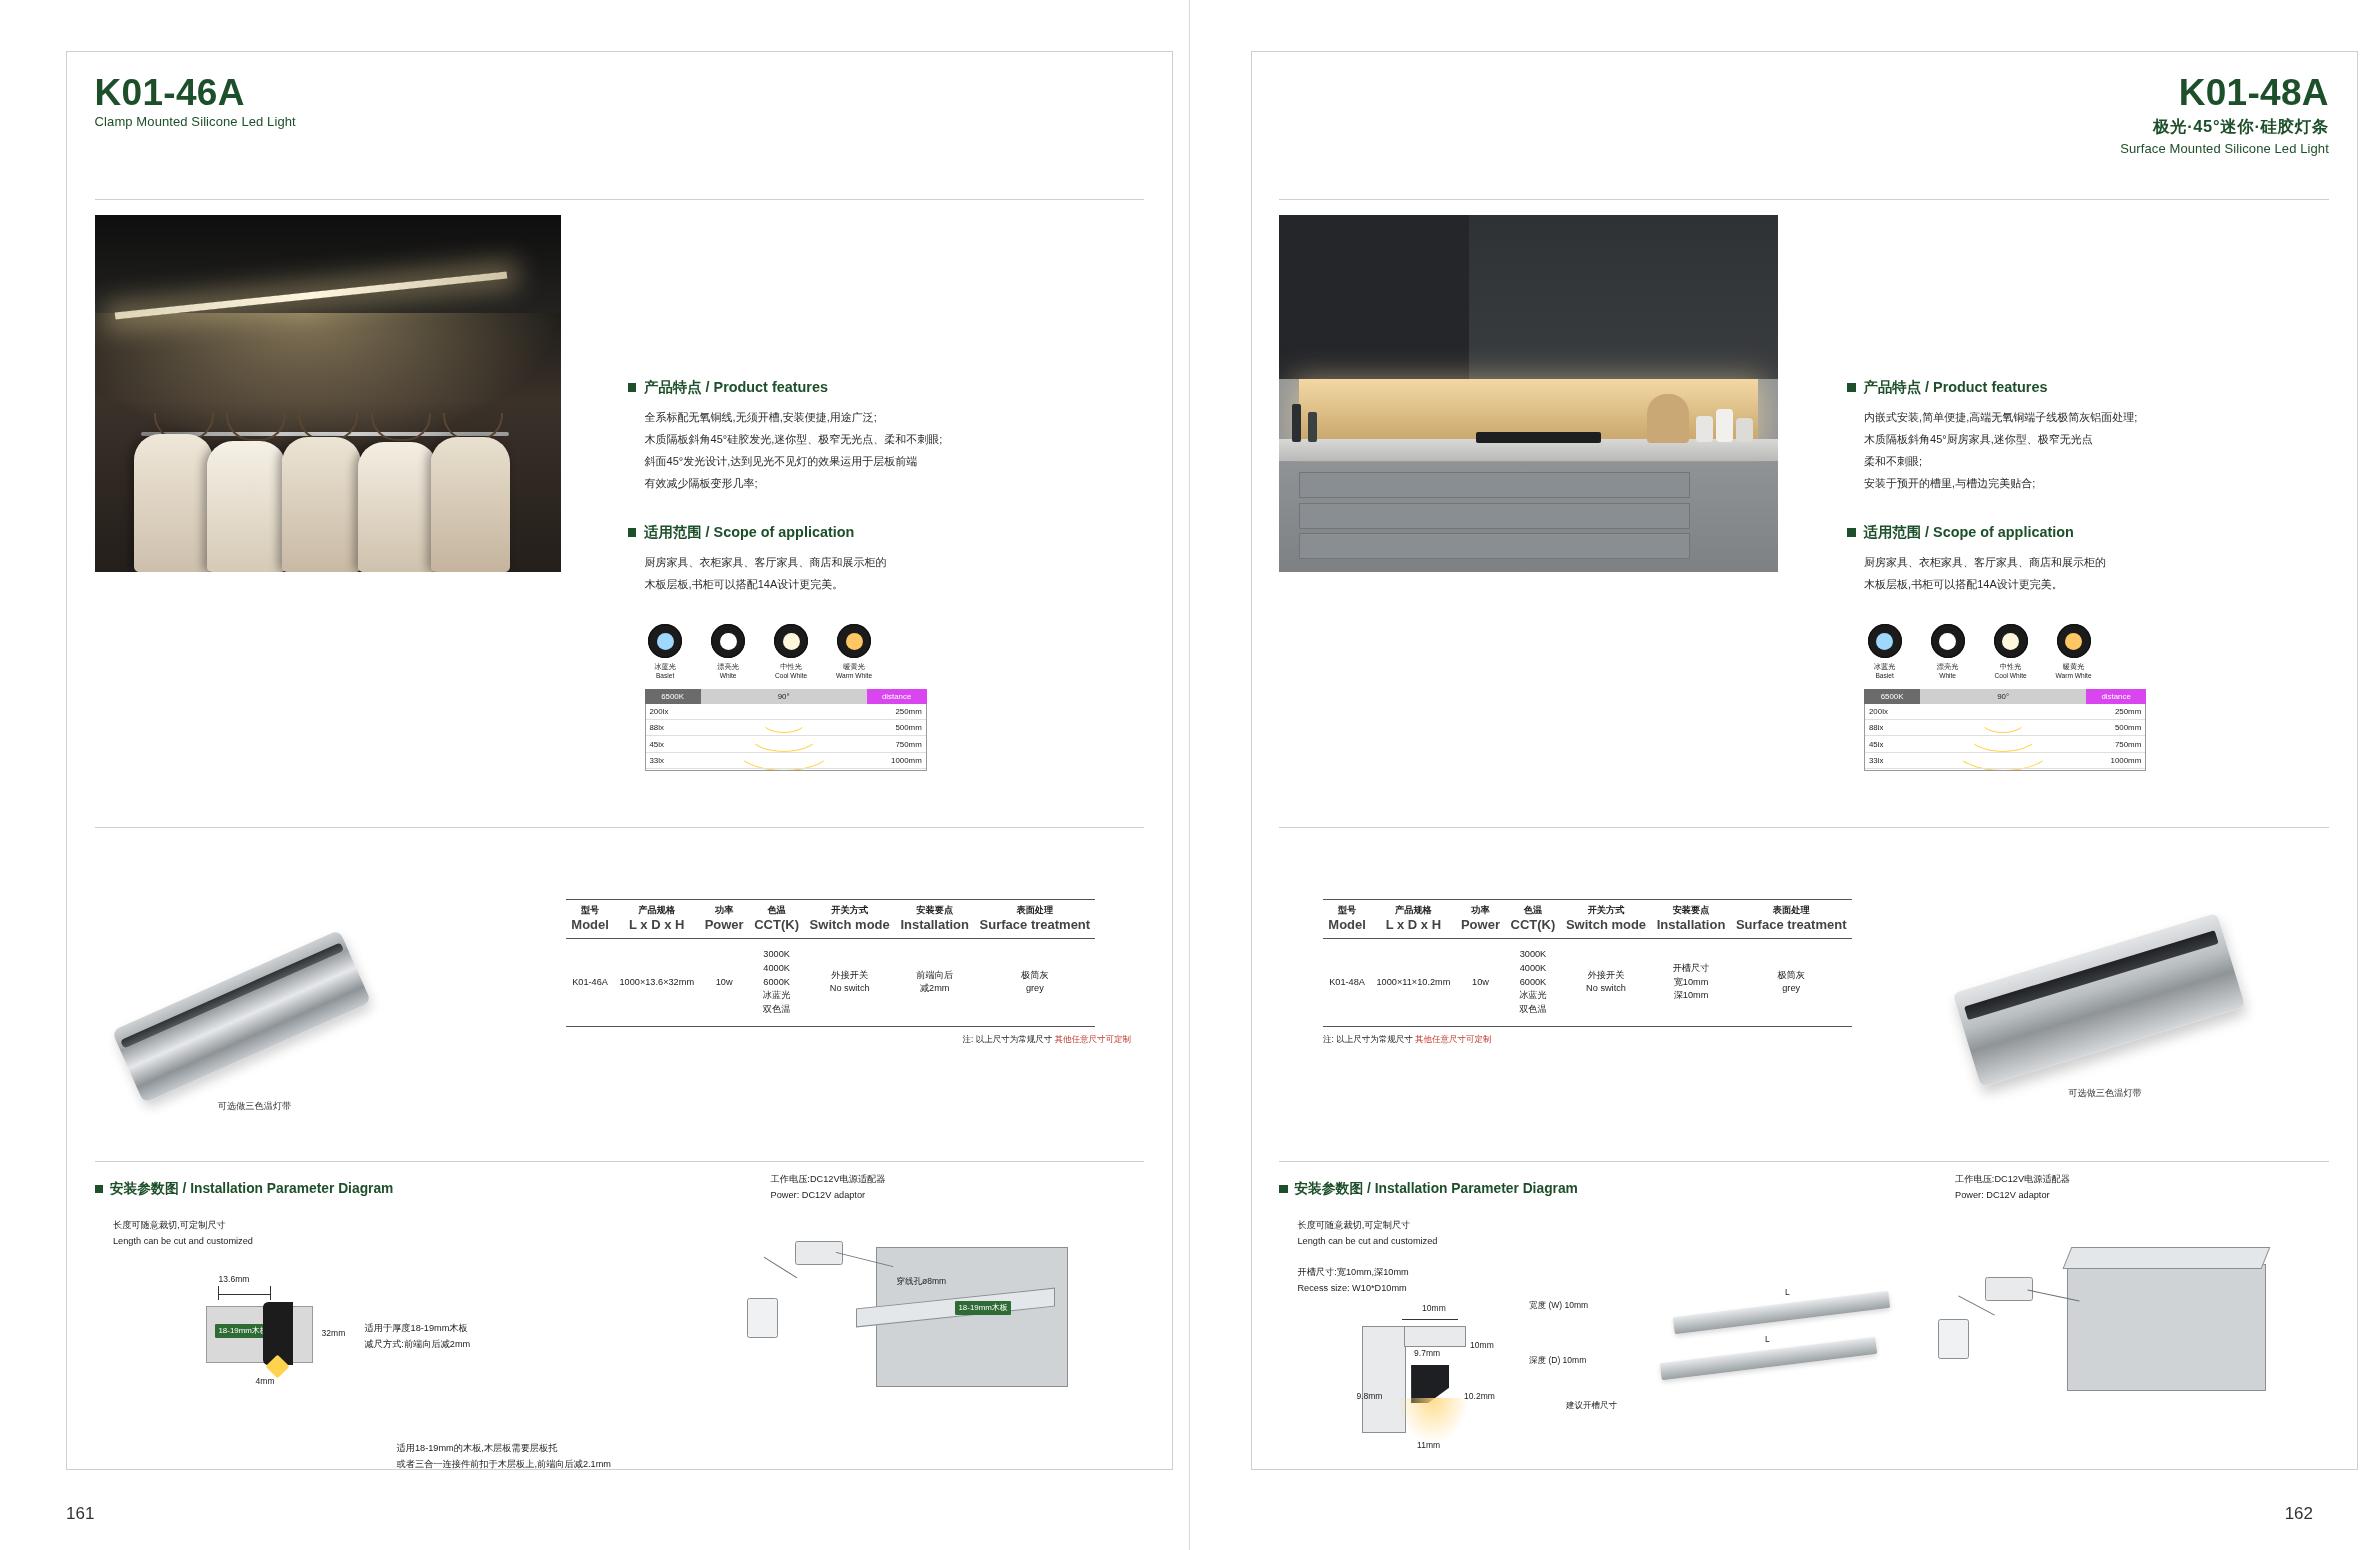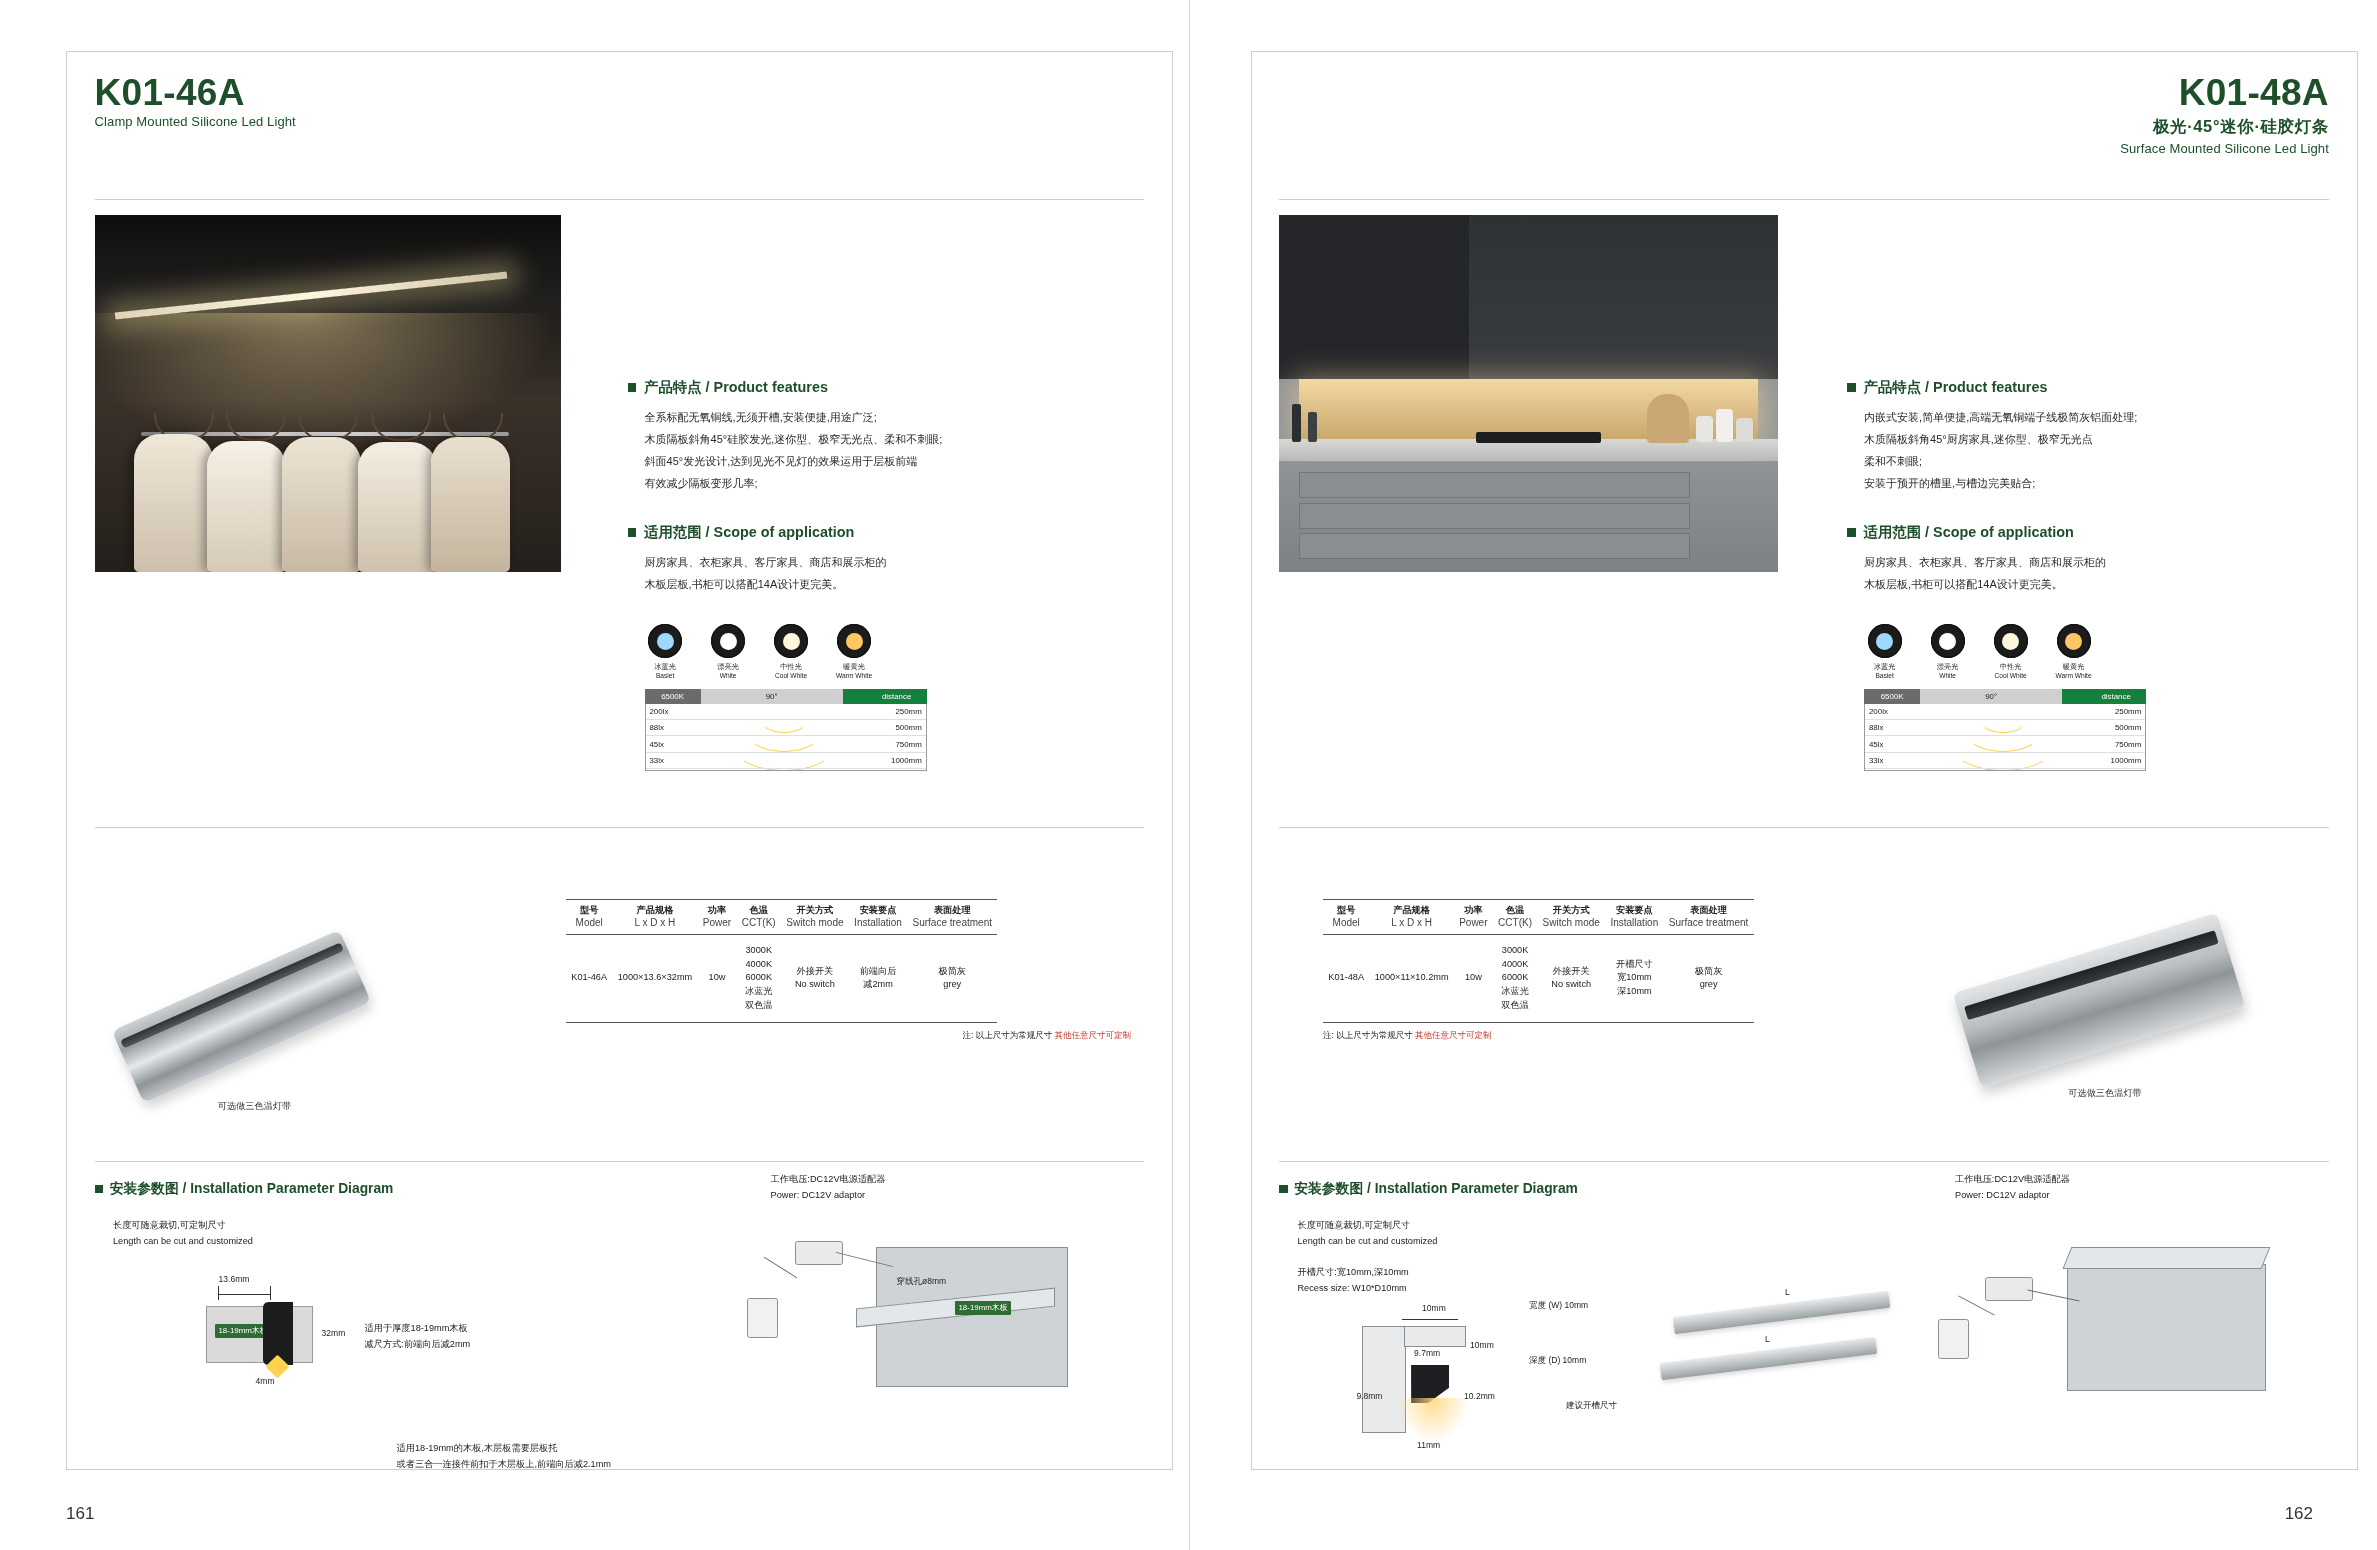--- a/index.html
+++ b/index.html
@@ -69,21 +69,21 @@
   .cct.c3 .disc:after{background:#fff6dc;}
   .cct.c4 .disc:after{background:#ffc764;}
   .cct .cn{font-size:7.2px;color:#222;margin-top:3.3px;}
   .cct .en{font-size:6.6px;color:#222;}
 
   
   .beam{margin:10.5px 0 0 17px;width:282px;}
   .beam-top{display:flex;align-items:stretch;height:14.4px;font-size:7.9px;}
   .beam-top .k{width:56px;background:#6b6b6b;color:#fff;display:flex;align-items:center;justify-content:center;}
   .beam-top .ang{flex:1;background:#cfcfcf;color:#222;display:flex;align-items:center;justify-content:center;}
-  .beam-top .dist{width:60px;background:#15803d;color:#fff;display:flex;align-items:center;justify-content:center;padding-left:24px;}
+  .beam-top .dist{width:60px;background:#d946ef;color:#fff;display:flex;align-items:center;justify-content:center;}
   .beam-body{position:relative;border:0.7px solid #9a9a9a;border-top:none;height:66px;}
   .beam-rows{position:absolute;left:0;top:0;width:100%;height:100%;}
   .beam-row{display:flex;height:16.4px;font-size:7.9px;}
   .beam-row .lx{width:56px;padding-left:3.9px;display:flex;align-items:center;color:#222;border-bottom:0.7px solid #dfdfdf;box-sizing:border-box;}
   .beam-row .mid{flex:1;border-bottom:0.7px solid #dfdfdf;box-sizing:border-box;}
   .beam-row .mm{width:60px;display:flex;align-items:center;justify-content:flex-end;padding-right:3.9px;color:#222;border-bottom:0.7px solid #dfdfdf;box-sizing:border-box;}
   .cone{position:absolute;left:56px;right:60px;top:0;bottom:0;overflow:hidden;}
   .cone i{position:absolute;left:50%;transform:translateX(-50%);border-radius:50%;border:1.3px solid #ffd34d;border-top-color:transparent;border-left-color:transparent;border-right-color:transparent;}
 
   
@@ -98,21 +98,21 @@
     background:linear-gradient(180deg,#e3e5e7 0%,#b9bec1 40%,#8f9497 62%,#d5d8da 100%);box-shadow:0 7.9px 13px rgba(0,0,0,.2);}
   .bar-b:before{content:"";position:absolute;left:6.6px;top:15.8px;right:6.6px;height:14.4px;background:linear-gradient(180deg,#1f2124,#3a3d40);border-radius:2.6px;}
   .shot-cap{position:absolute;left:0;bottom:-3.9px;width:100%;text-align:center;font-size:9.2px;color:#333;}
 
   .spec{position:absolute;margin-left:40px;}
   .left .spec{left:459px;top:847px;width:565px;}
   .right .spec{left:1283px;}
   .right .spec{left:auto;right:auto;}
   .spec-tbl{border-collapse:collapse;font-size:9.2px;color:#222;}
   .spec-tbl th{border-top:0.7px solid #555;border-bottom:0.7px solid #555;padding:3.9px 5.3px;font-weight:bold;line-height:1.35;text-align:center;}
-  .spec-tbl th .en{font-weight:normal;font-size:10px;color:#444;display:block;}
+  .spec-tbl th .en{font-weight:bold;font-size:13px;color:#444;display:block;}
   .spec-tbl td{border-bottom:0.7px solid #555;padding:9.2px 5.3px;text-align:center;vertical-align:middle;line-height:1.5;}
   .spec-note{margin-top:6.6px;font-size:8.5px;color:#222;text-align:right;}
   .spec-note em{font-style:normal;color:#c0392b;}
 
   
   .inst{position:absolute;left:27.6px;right:27.6px;}
   .inst-h{display:flex;align-items:center;gap:6.6px;font-size:13.8px;font-weight:bold;color:#1d4f2a;}
   .note-s{font-size:9.2px;line-height:1.7;color:#222;}
   .dim-txt{font-size:8.5px;color:#222;}
 

